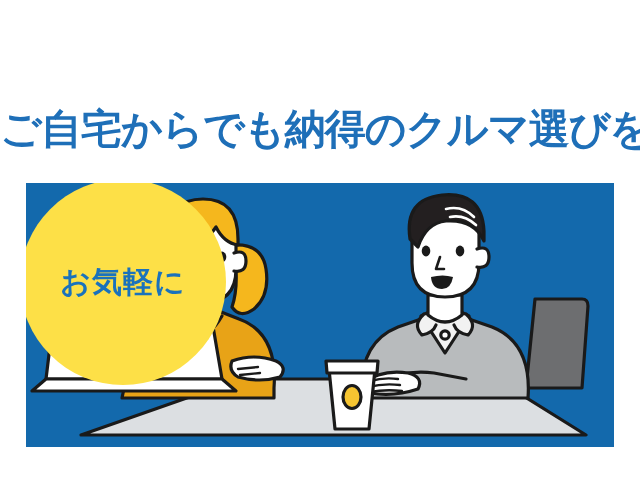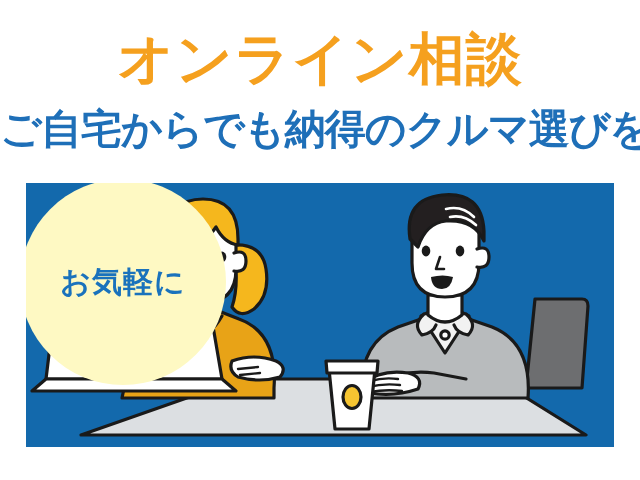--- a/index.html
+++ b/index.html
@@ -61,42 +61,41 @@
   #scene svg { display: block; }
 
   
   #badge {
     position: absolute;
     left: -6px;
     top: -4px;
     width: 206px;
     height: 206px;
     border-radius: 50%;
-    background: #fef9c3;
+    background: #fde047;
     display: flex;
     flex-direction: column;
     align-items: center;
     justify-content: center;
   }
   .badge-line {
     font-size: 30px;
     line-height: 34px;
     font-weight: 700;
     color: #1A72BC;
     letter-spacing: 1px;
     white-space: nowrap;
     text-align: center;
   }
 </style>
 </head>
 <body>
 
 <div id="banner">
 
-  <div id="headline">オンライン相談</div>
 
   <div id="subhead">ご自宅からでも納得のクルマ選びを</div>
 
   <div id="scene">
 
     <svg width="588" height="264" viewBox="0 0 588 264" xmlns="http://www.w3.org/2000/svg">
 
       <g stroke="#1A1A1A" stroke-width="3.2" stroke-linecap="round" stroke-linejoin="round" fill="none">
 
         <path d="M509 116 L556 116 Q562 116 562 123 L556 205 L500 205 Z" fill="#6D6E70"></path>

